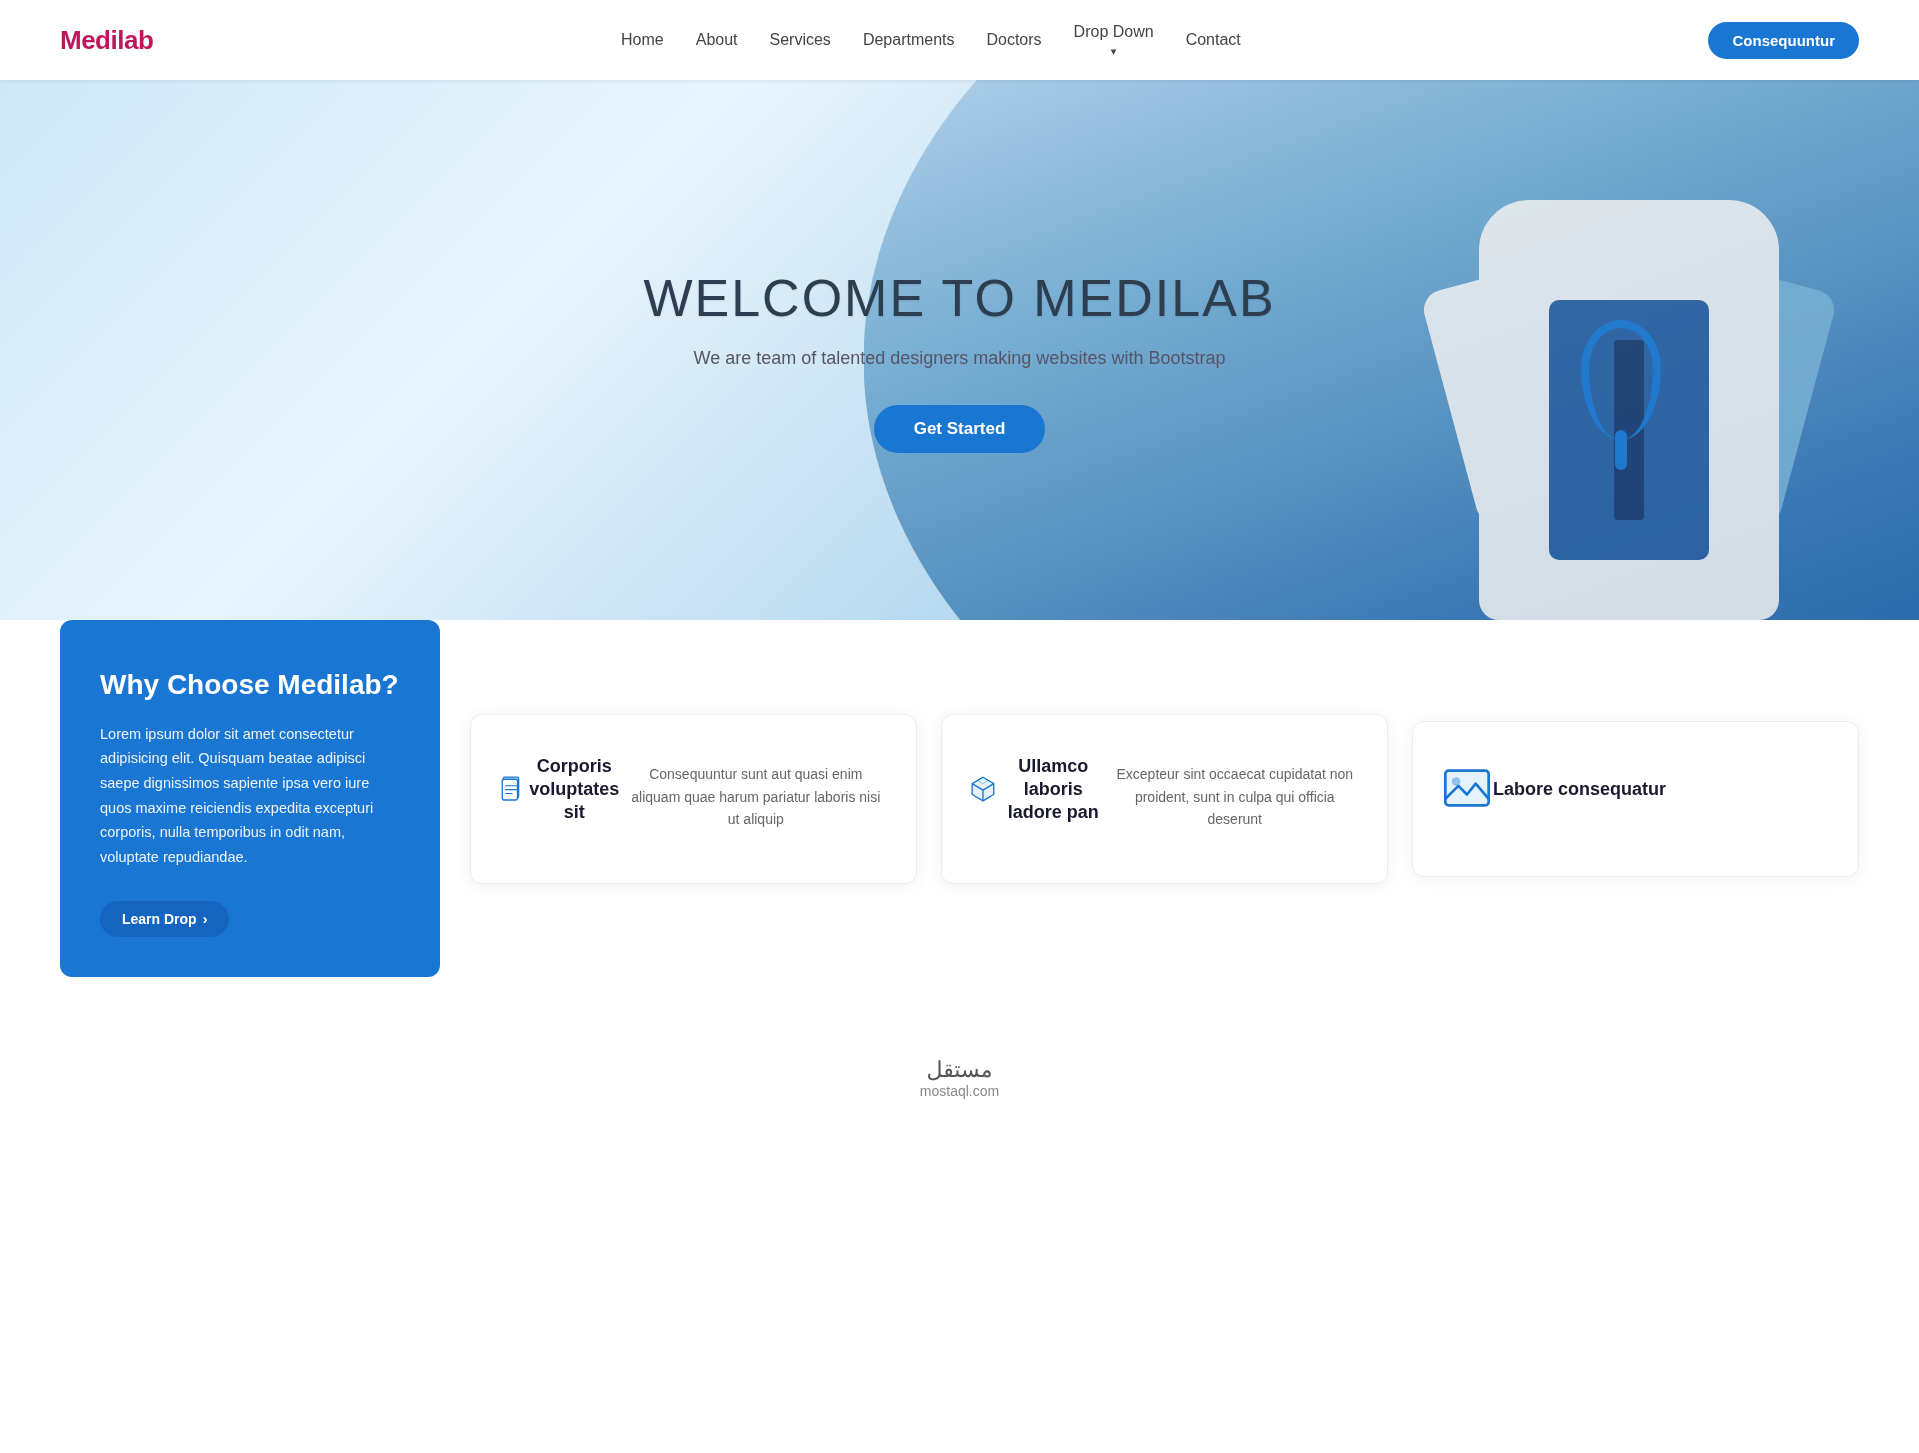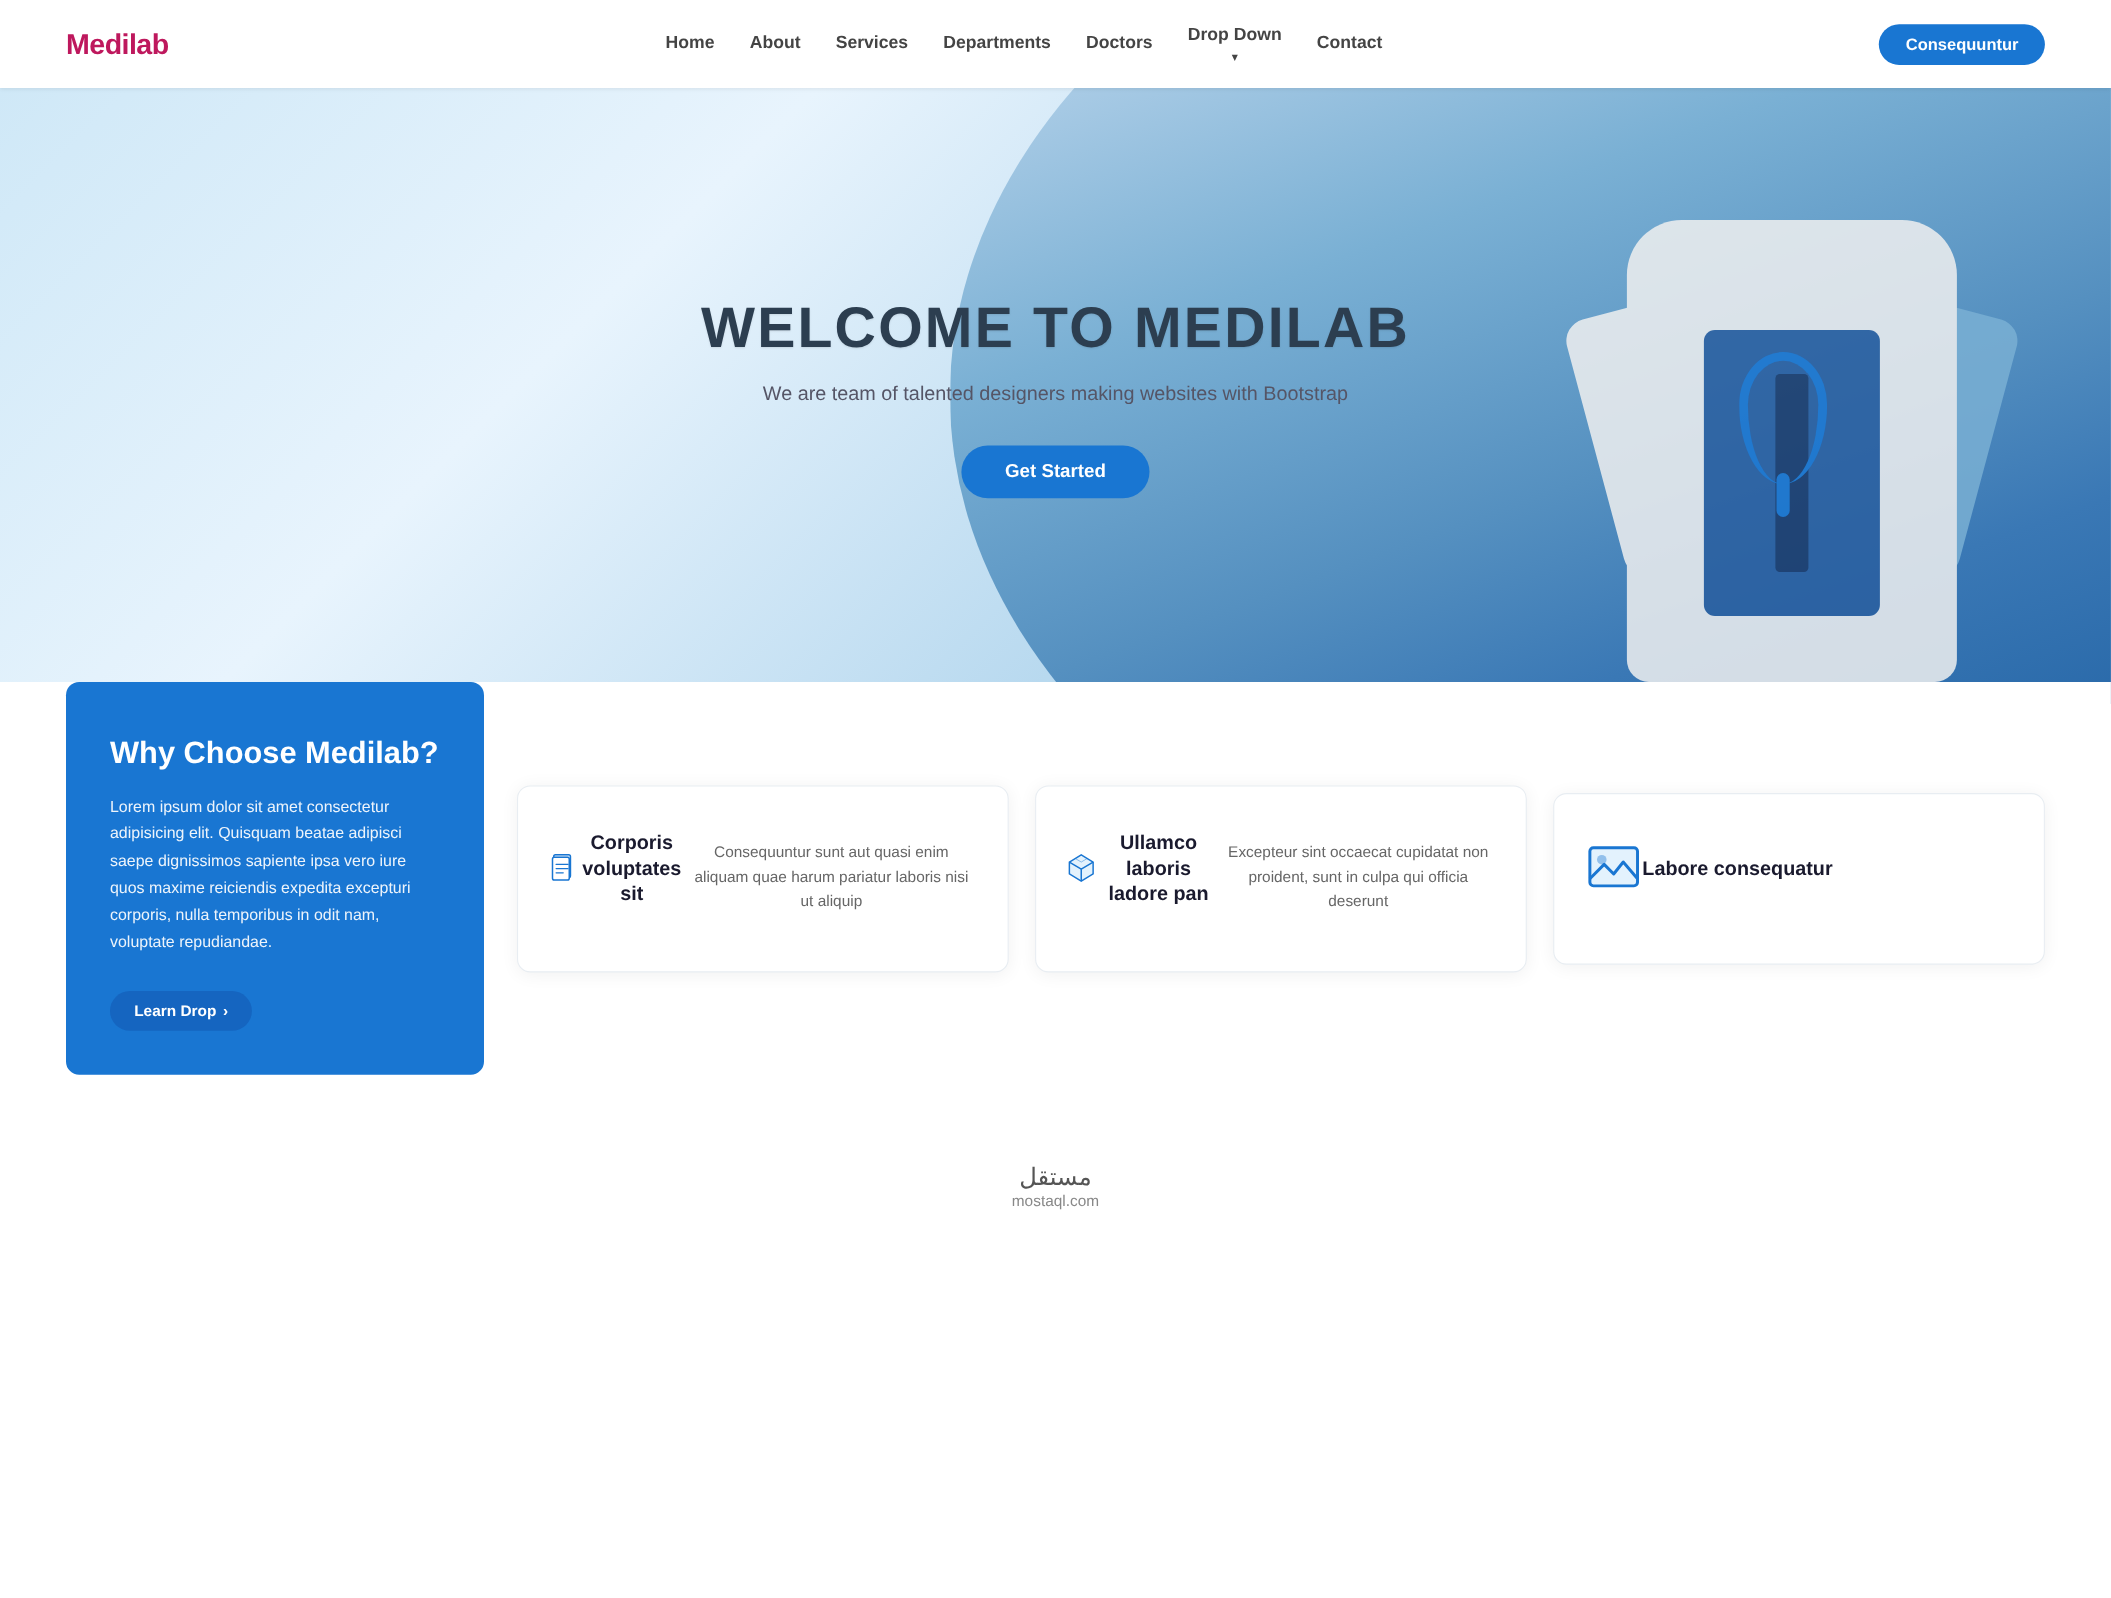--- a/index.html
+++ b/index.html
@@ -26,21 +26,21 @@
     .nav-links {
       display: flex;
       align-items: center;
       gap: 32px;
       list-style: none;
     }
     .nav-links li a {
       text-decoration: none;
       color: #444;
       font-size: 16px;
-      font-weight: 700;
+      font-weight: 400;
       transition: color 0.2s;
     }
     .nav-dropdown {
       display: flex;
       align-items: center;
       gap: 4px;
       flex-direction: column;
     }
     .nav-dropdown-arrow {
       font-size: 11px;
@@ -161,21 +161,21 @@
     }
 
     .hero-content {
       position: relative;
       z-index: 2;
       text-align: center;
       max-width: 700px;
     }
     .hero-title {
       font-size: 52px;
-      font-weight: 700;
+      font-weight: 400;
       color: #2c3e50;
       letter-spacing: 2px;
       text-transform: uppercase;
       margin-bottom: 20px;
       text-shadow: 0 1px 2px rgba(0,0,0,0.1);
     }
     .hero-subtitle {
       font-size: 18px;
       color: #556;
       margin-bottom: 36px;

